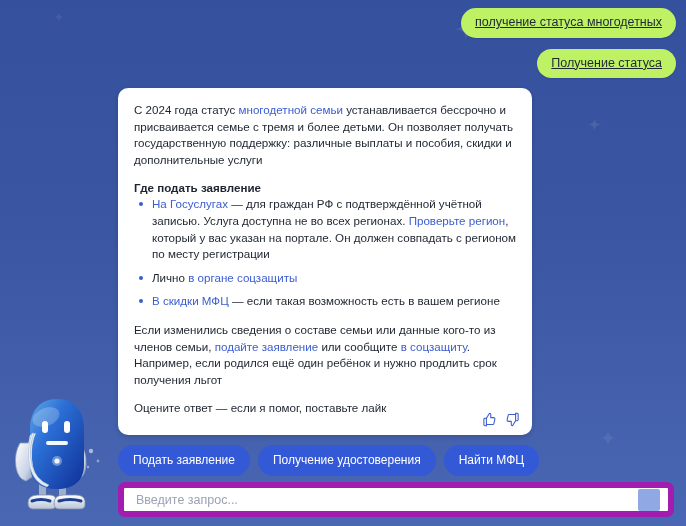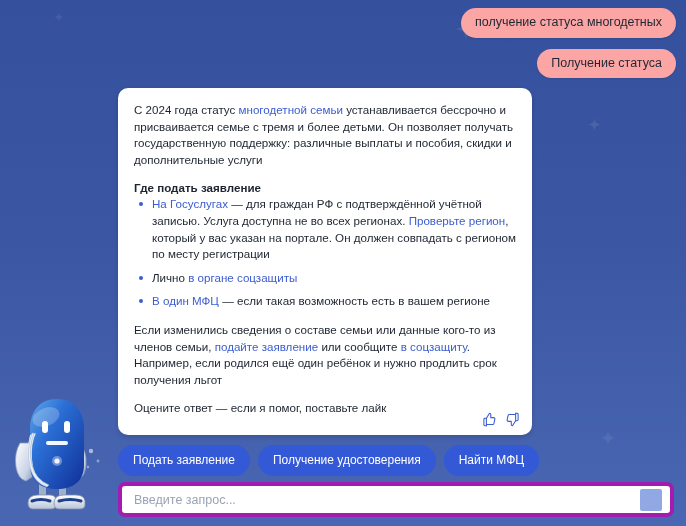--- a/index.html
+++ b/index.html
@@ -32,28 +32,29 @@
     height: 480px;
     padding: 8px 10px 0 10px;
   }
 
   .row { display: flex; width: 100%; }
   .row.right { justify-content: flex-end; }
   .row.left  { justify-content: flex-start; }
 
   
   .user-chip {
-    background: #fca5a5;
+    background: #bef264;
     color: #1f2733;
     font-size: 12.5px;
     line-height: 1;
     padding: 8px 14px 9px 14px;
     border-radius: 16px;
     white-space: nowrap;
     box-shadow: 0 1px 2px rgba(0,0,0,.10);
+    text-decoration: underline;
   }
 
   
   .bot-bubble {
     background: #ffffff;
     color: #1f2733;
     font-size: 12.5px;
     line-height: 1;
     padding: 8px 14px 9px 14px;
     border-radius: 16px;
@@ -153,21 +154,21 @@
   .mascot svg { display: block; }
 
   
   .composer {
     position: absolute;
     left: 118px;
     bottom: 9px;
     width: 556px;
     height: 35px;
     background: #ffffff;
-    border: 4px solid #a21caf;
+    border: 6px solid #a21caf;
     border-radius: 7px;
     display: flex;
     align-items: center;
     padding: 0 8px 0 12px;
   }
 
   .composer input {
     flex: 1;
     border: none;
     outline: none;
@@ -227,21 +228,21 @@
 
     <p><span>С 2024 года статус </span><span class="lnk">многодетной семьи</span><span> устанавливается бессрочно и присваивается семье с тремя и более детьми. Он позволяет получать государственную поддержку: различные выплаты и пособия, скидки и дополнительные услуги</span></p>
 
     <div class="section-title">Где подать заявление</div>
 
     <ul class="bullets">
       <li><span class="lnk">На Госуслугах</span><span> — для граждан РФ с подтверждённой учётной записью. Услуга доступна не во всех регионах. </span><span class="lnk">Проверьте регион</span><span>, который у вас указан на портале. Он должен совпадать с регионом по месту регистрации</span></li>
 
       <li><span>Лично </span><span class="lnk">в органе соцзащиты</span></li>
 
-      <li><span class="lnk">В один МФЦ</span><span> — если такая возможность есть в вашем регионе</span></li>
+      <li><span class="lnk">В скидки МФЦ</span><span> — если такая возможность есть в вашем регионе</span></li>
     </ul>
 
     <p><span>Если изменились сведения о составе семьи или данные кого-то из членов семьи, </span><span class="lnk">подайте заявление</span><span> или сообщите </span><span class="lnk">в соцзащиту</span><span>. Например, если родился ещё один ребёнок и нужно продлить срок получения льгот</span></p>
 
     <p>Оцените ответ — если я помог, поставьте лайк</p>
 
     <div class="feedback">
       <span>
         <svg width="15" height="15" viewBox="0 0 24 24" fill="none" stroke="#3b5dd0" stroke-width="1.7" stroke-linecap="round" stroke-linejoin="round">
           <path d="M7 22V10l5-8c1.2 0 2 .9 2 2v5h4.6c1.3 0 2.3 1.2 2 2.5l-1.6 7c-.2 1-1.1 1.5-2 1.5H7z"></path>

